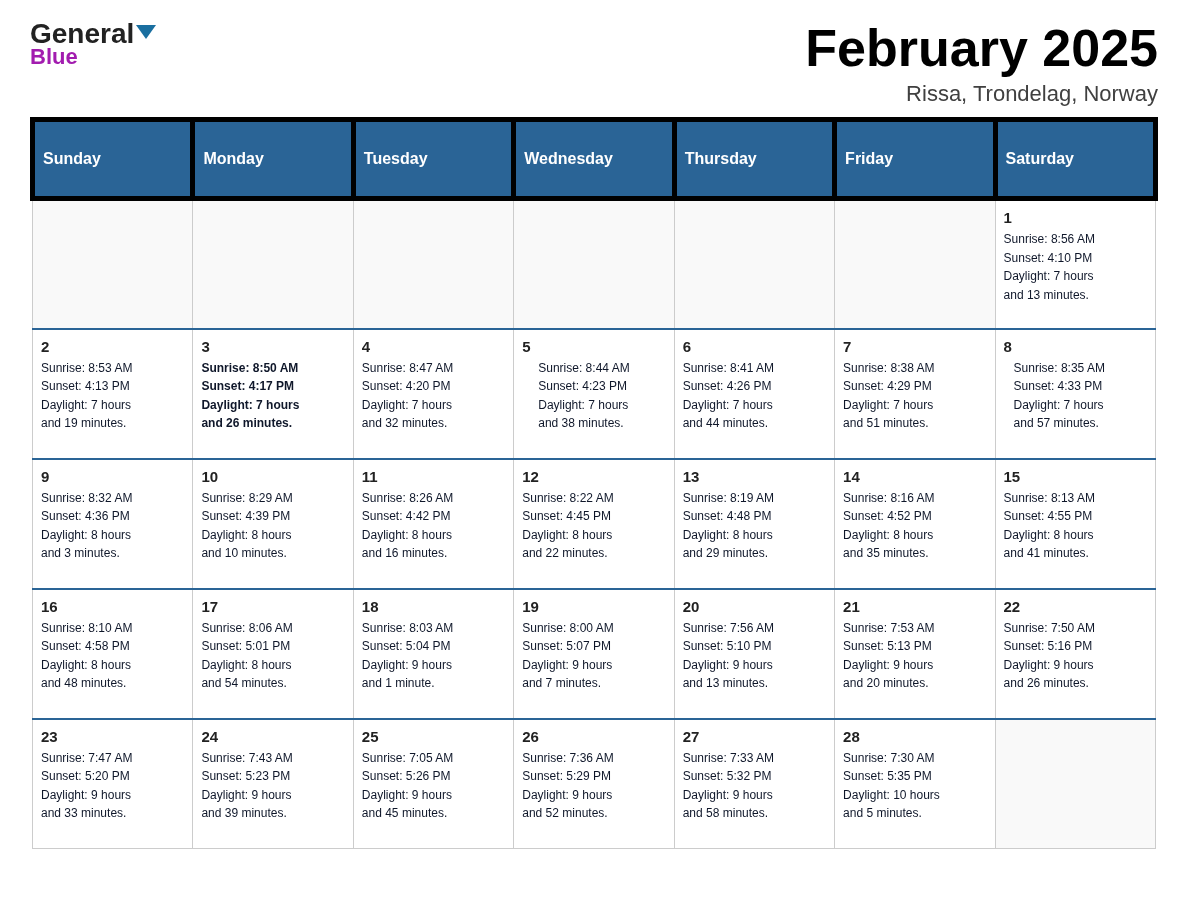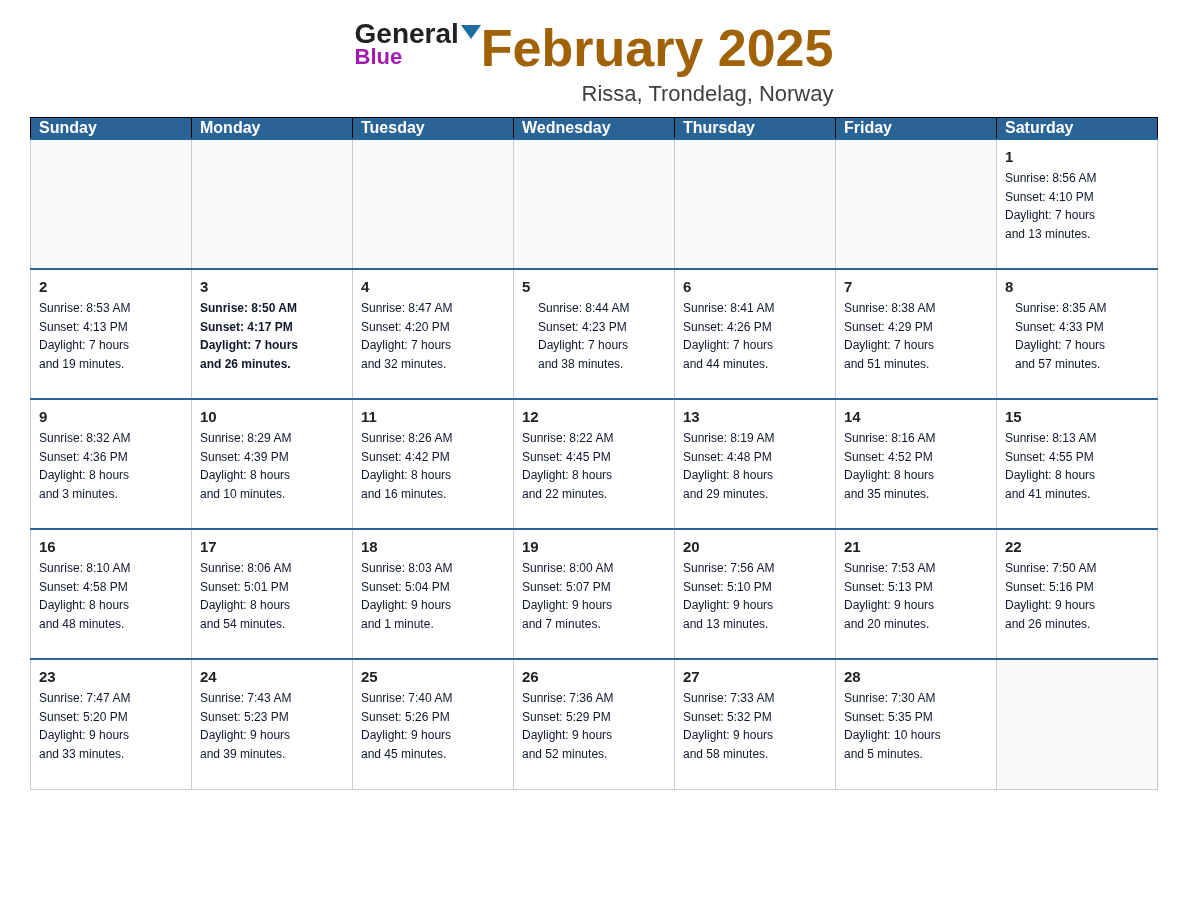--- a/index.html
+++ b/index.html
@@ -6,21 +6,21 @@
     body {
       font-family: Arial, sans-serif;
       background: #fff;
       color: #222;
       padding: 20px 30px;
       width: 1188px;
       min-height: 918px;
     }
     .header {
       display: flex;
-      justify-content: center;
+      justify-content: space-between;
       align-items: flex-start;
       margin-bottom: 10px;
     }
     .logo {
       display: flex;
       flex-direction: column;
       align-items: flex-start;
     }
     .logo-general {
       font-size: 28px;
@@ -48,41 +48,41 @@
       font-weight: bold;
       color: #a21caf;
       margin-top: -4px;
     }
     .title-block {
       text-align: right;
     }
     .calendar-title {
       font-size: 52px;
       font-weight: bold;
-      color: #a16207;
+      color: #000000;
       line-height: 1.1;
     }
     .calendar-subtitle {
       font-size: 22px;
       color: #404040;
       margin-top: 4px;
     }
     .calendar {
       width: 100%;
       border-collapse: collapse;
       margin-top: 8px;
     }
     .calendar thead tr th {
       background: #2a6496;
       color: #fff;
       font-size: 16px;
       font-weight: bold;
-      padding: 1px 8px;
+      padding: 28px 8px;
       text-align: left;
-      border: 1px solid #000000;
+      border: 5px solid #000000;
     }
     .calendar tbody tr td {
       vertical-align: top;
       padding: 8px 8px 6px 8px;
       border: 1px solid #ccc;
       font-size: 12.5px;
       color: #333;
       width: 14.28%;
       min-height: 110px;
       height: 130px;
@@ -313,21 +313,21 @@
         </td>
         <td>
           <span class="day-number">24</span>
           <div class="day-info" style="white-space: pre-line;">Sunrise: 7:43 AM
 Sunset: 5:23 PM
 Daylight: 9 hours
 and 39 minutes.</div>
         </td>
         <td>
           <span class="day-number">25</span>
-          <div class="day-info" style="white-space: pre-line;">Sunrise: 7:40 AM
+          <div class="day-info" style="white-space: pre-line;">Sunrise: 7:05 AM
 Sunset: 5:26 PM
 Daylight: 9 hours
 and 45 minutes.</div>
         </td>
         <td>
           <span class="day-number">26</span>
           <div class="day-info" style="white-space: pre-line;">Sunrise: 7:36 AM
 Sunset: 5:29 PM
 Daylight: 9 hours
 and 52 minutes.</div>

